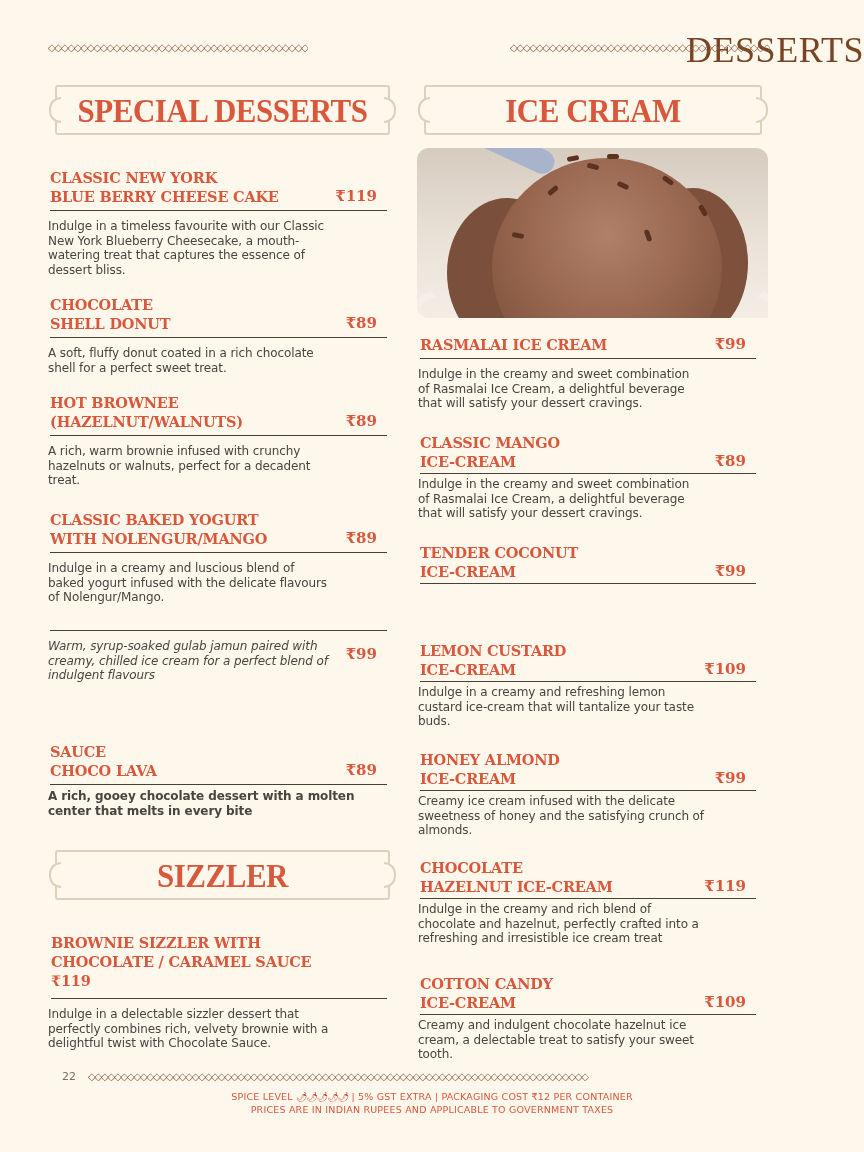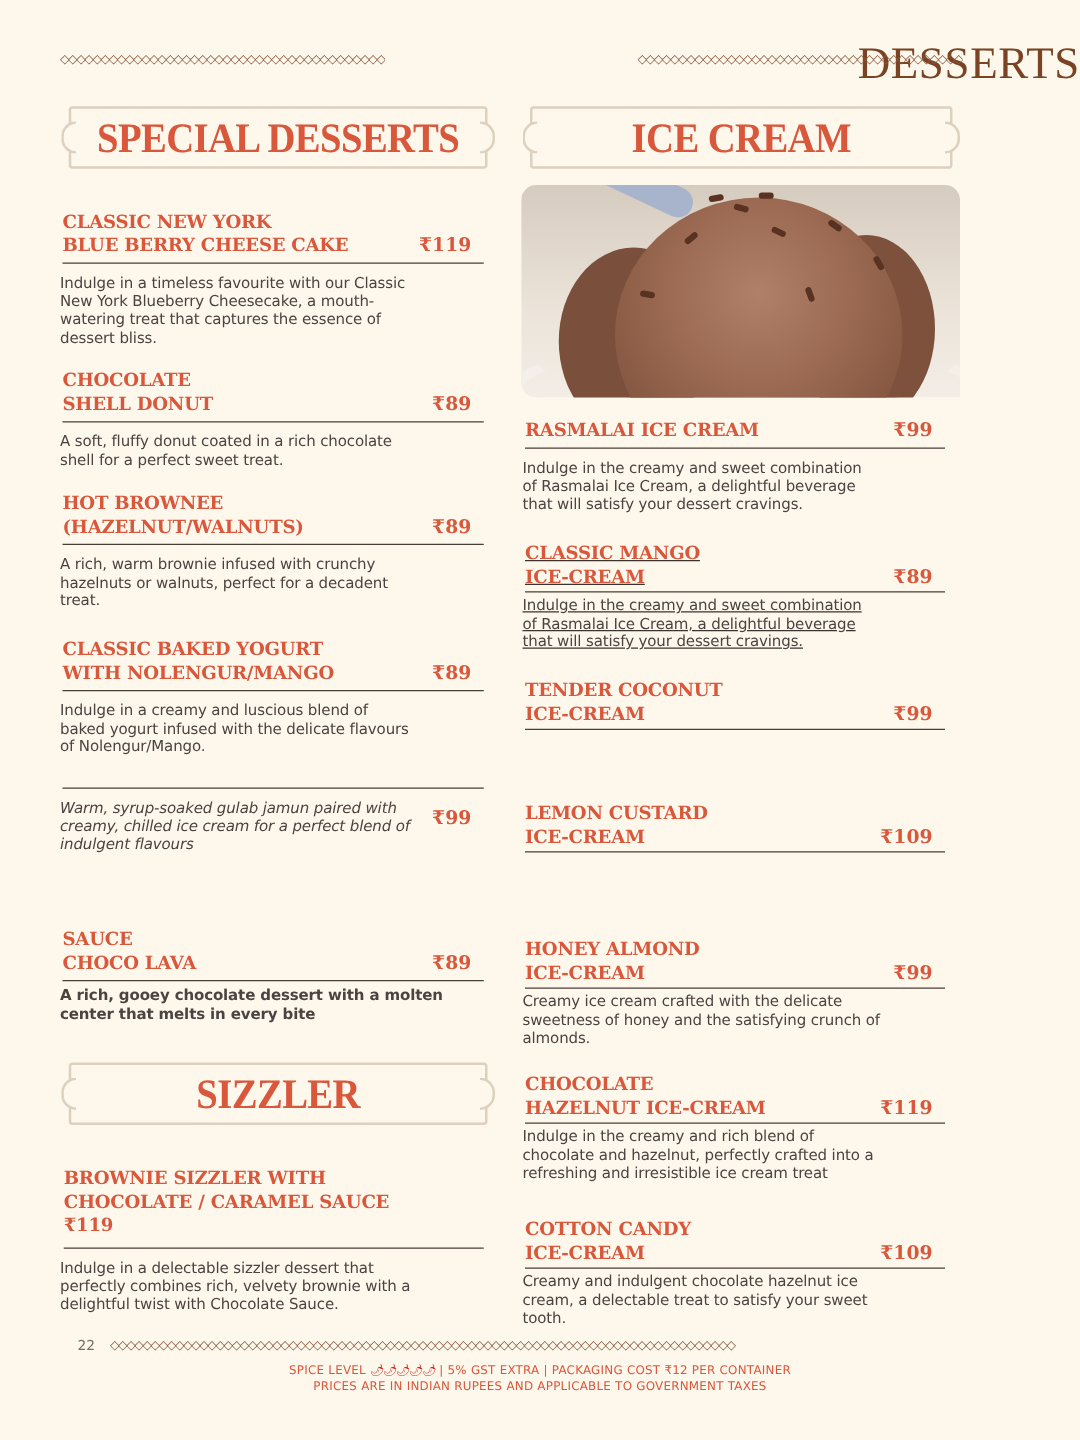--- a/index.html
+++ b/index.html
@@ -173,21 +173,21 @@
 
 <div class="item" style="left:420px; top:335px; width:336px;">
   <div class="item-name">RASMALAI ICE CREAM</div>
   <div class="item-price" style="top:0px;">₹99</div>
   <div class="item-rule"></div>
   <div class="item-desc" style="margin-left:-2px;">Indulge in the creamy and sweet combination
 of Rasmalai Ice Cream, a delightful beverage
 that will satisfy your dessert cravings.</div>
 </div>
 
-<div class="item" style="left:420px; top:433px; width:336px;text-decoration:underline;">
+<div class="item" style="left:420px; top:433px; width:336px;">
   <div class="item-name">CLASSIC MANGO
 ICE-CREAM</div>
   <div class="item-price" style="top:19px;">₹89</div>
   <div class="item-rule" style="margin-top:2px;"></div>
   <div class="item-desc" style="margin-left:-2px; margin-top:3px;">Indulge in the creamy and sweet combination
 of Rasmalai Ice Cream, a delightful beverage
 that will satisfy your dessert cravings.</div>
 </div>
 
 <div class="item" style="left:420px; top:543px; width:336px;">
@@ -195,28 +195,31 @@
 ICE-CREAM</div>
   <div class="item-price" style="top:19px;">₹99</div>
   <div class="item-rule" style="margin-top:2px;"></div>
 </div>
 
 <div class="item" style="left:420px; top:641px; width:336px;">
   <div class="item-name">LEMON CUSTARD
 ICE-CREAM</div>
   <div class="item-price" style="top:19px;">₹109</div>
   <div class="item-rule" style="margin-top:2px;"></div>
+  <div class="item-desc" style="margin-left:-2px; margin-top:3px;">Indulge in a creamy and refreshing lemon
+custard ice-cream that will tantalize your taste
+buds.</div>
 </div>
 
 <div class="item" style="left:420px; top:750px; width:336px;">
   <div class="item-name">HONEY ALMOND
 ICE-CREAM</div>
   <div class="item-price" style="top:19px;">₹99</div>
   <div class="item-rule" style="margin-top:2px;"></div>
-  <div class="item-desc" style="margin-left:-2px; margin-top:3px;">Creamy ice cream crafted with the delicate
+  <div class="item-desc" style="margin-left:-2px; margin-top:3px;">Creamy ice cream infused with the delicate
 sweetness of honey and the satisfying crunch of
 almonds.</div>
 </div>
 
 <div class="item" style="left:420px; top:858px; width:336px;">
   <div class="item-name">CHOCOLATE
 HAZELNUT ICE-CREAM</div>
   <div class="item-price" style="top:19px;">₹119</div>
   <div class="item-rule" style="margin-top:2px;"></div>
   <div class="item-desc" style="margin-left:-2px; margin-top:3px;">Indulge in the creamy and rich blend of

